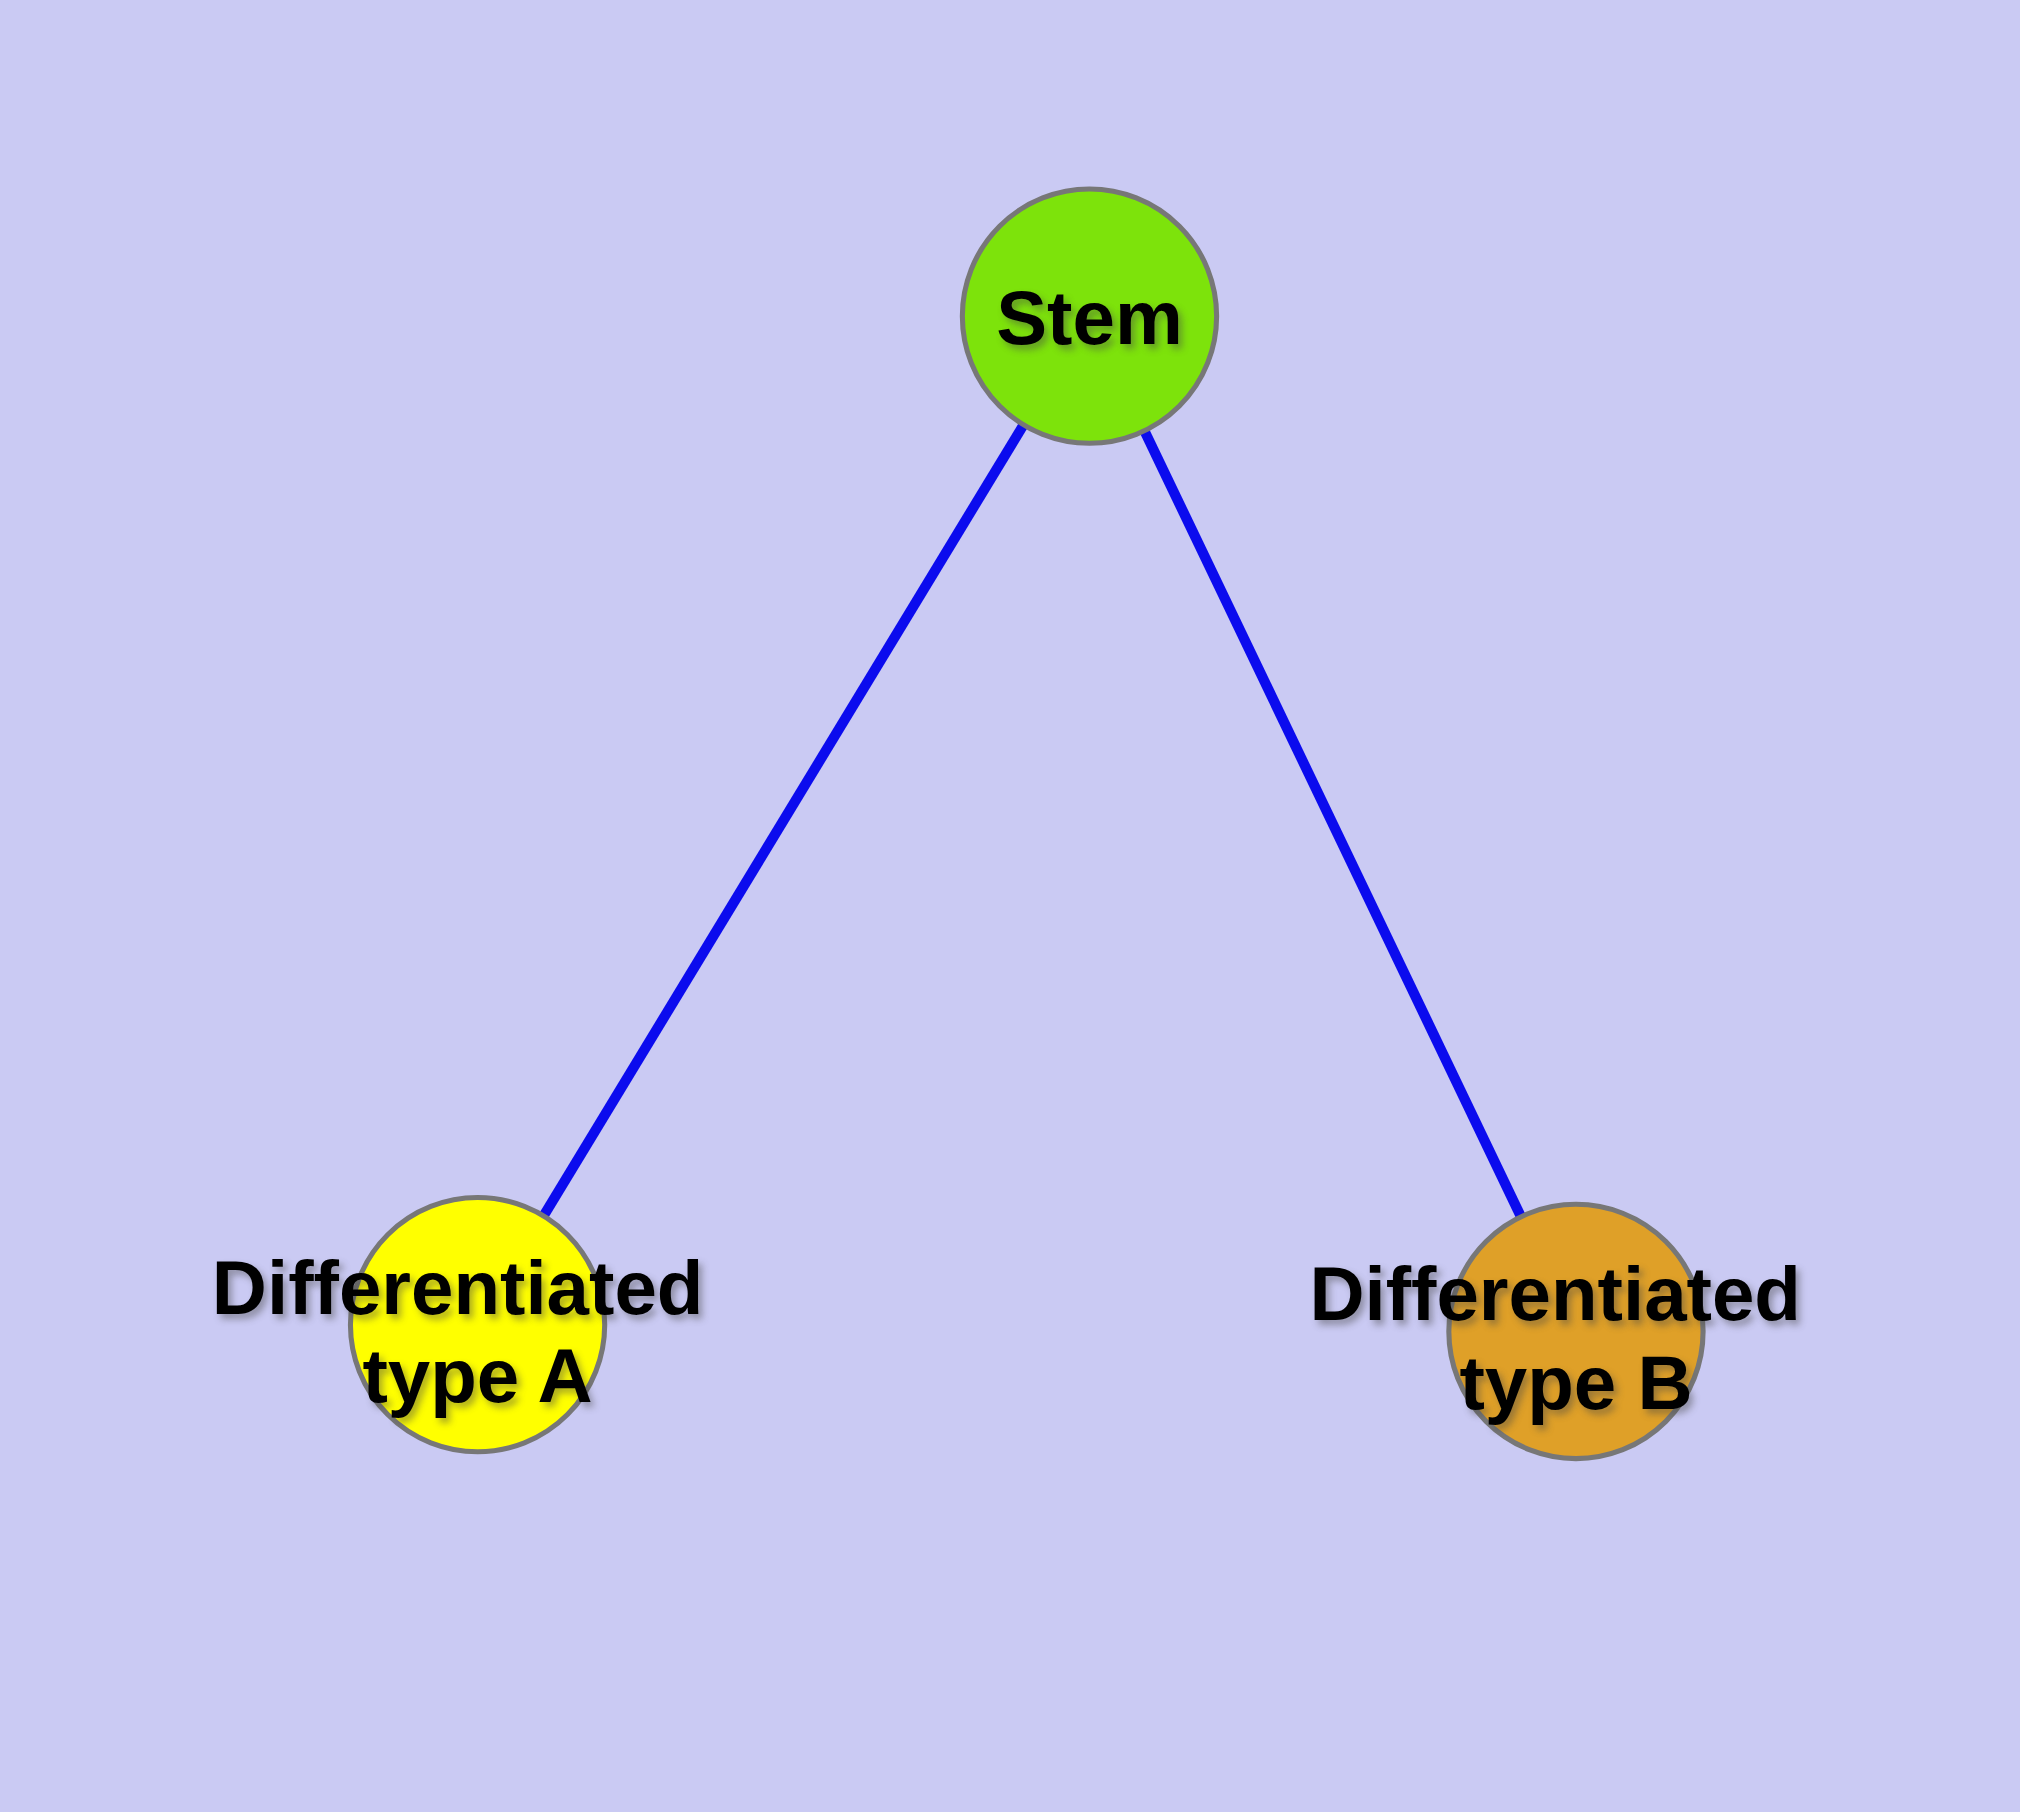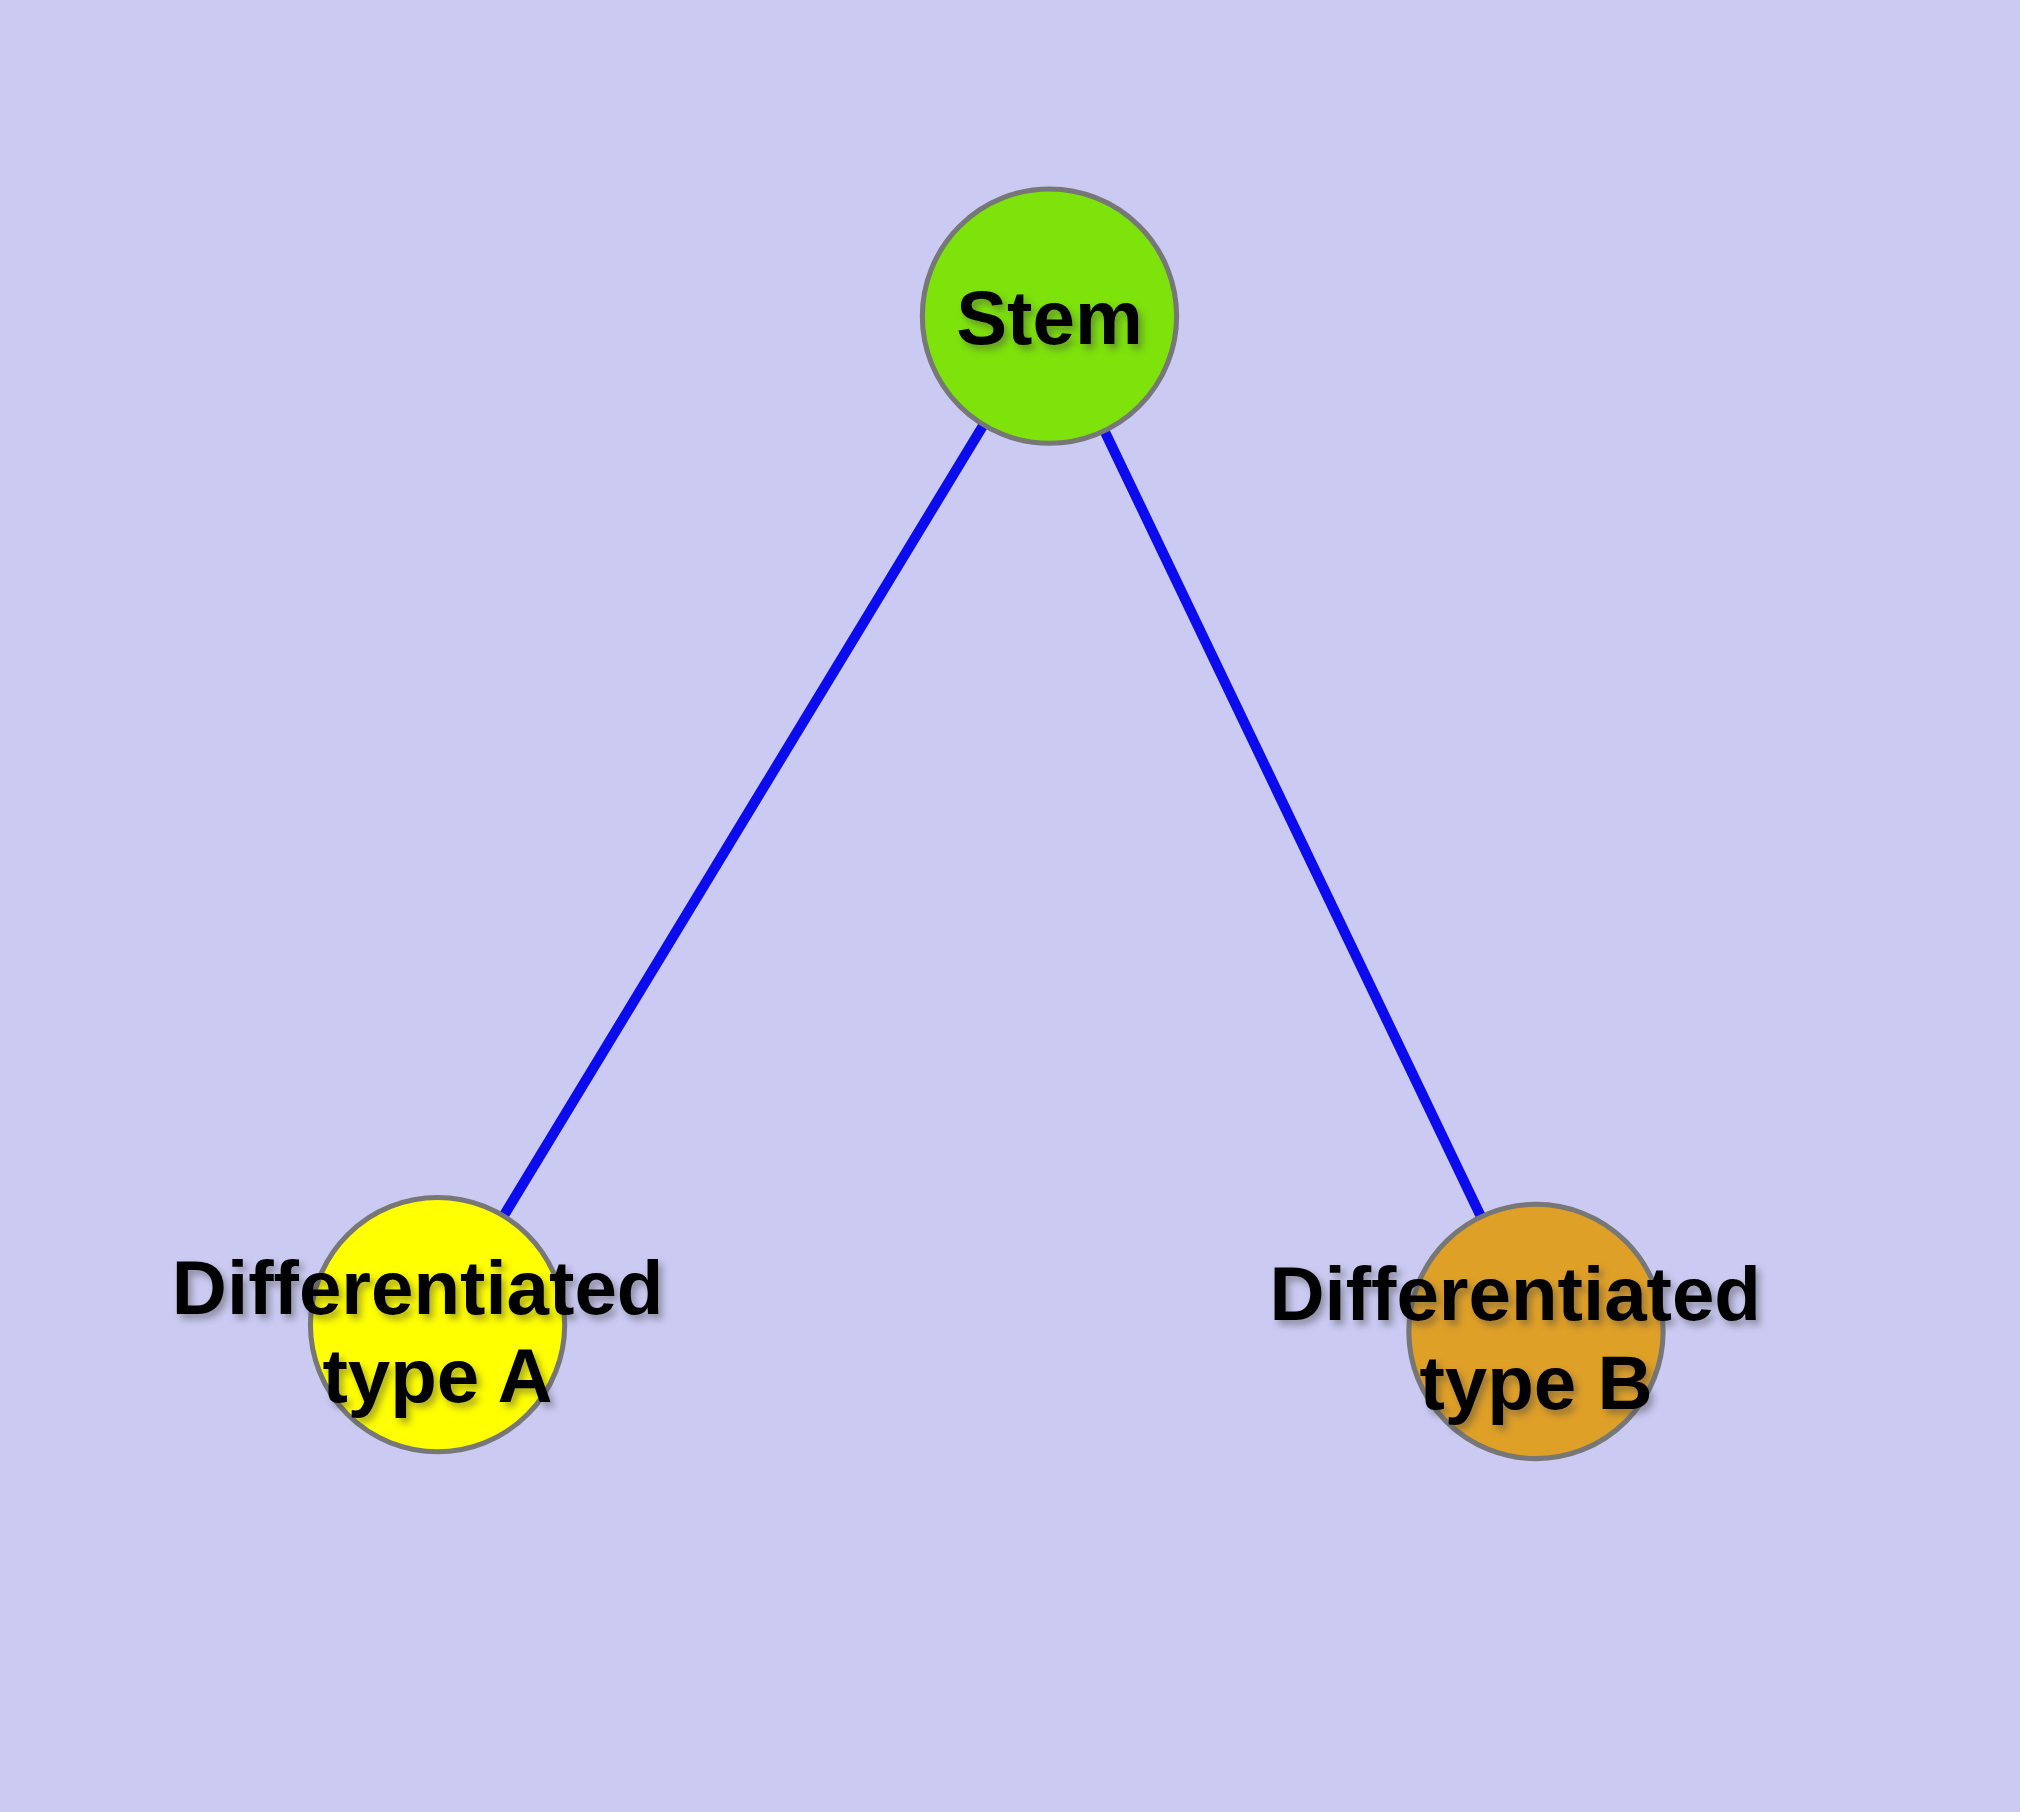--- a/index.html
+++ b/index.html
@@ -4,20 +4,21 @@
 <style>
   html, body {
     margin: 0;
     padding: 0;
     background: #cacaf3;
   }
   .canvas-wrap {
     width: 1960px;
     height: 1812px;
     overflow: hidden;
+    padding-left: 40px;
   }
   svg {
     display: block;
     width: 2021px;
     height: 1812px;
   }
   .edge {
     stroke-width: 12px;
     stroke-linecap: butt;
     fill: none;

